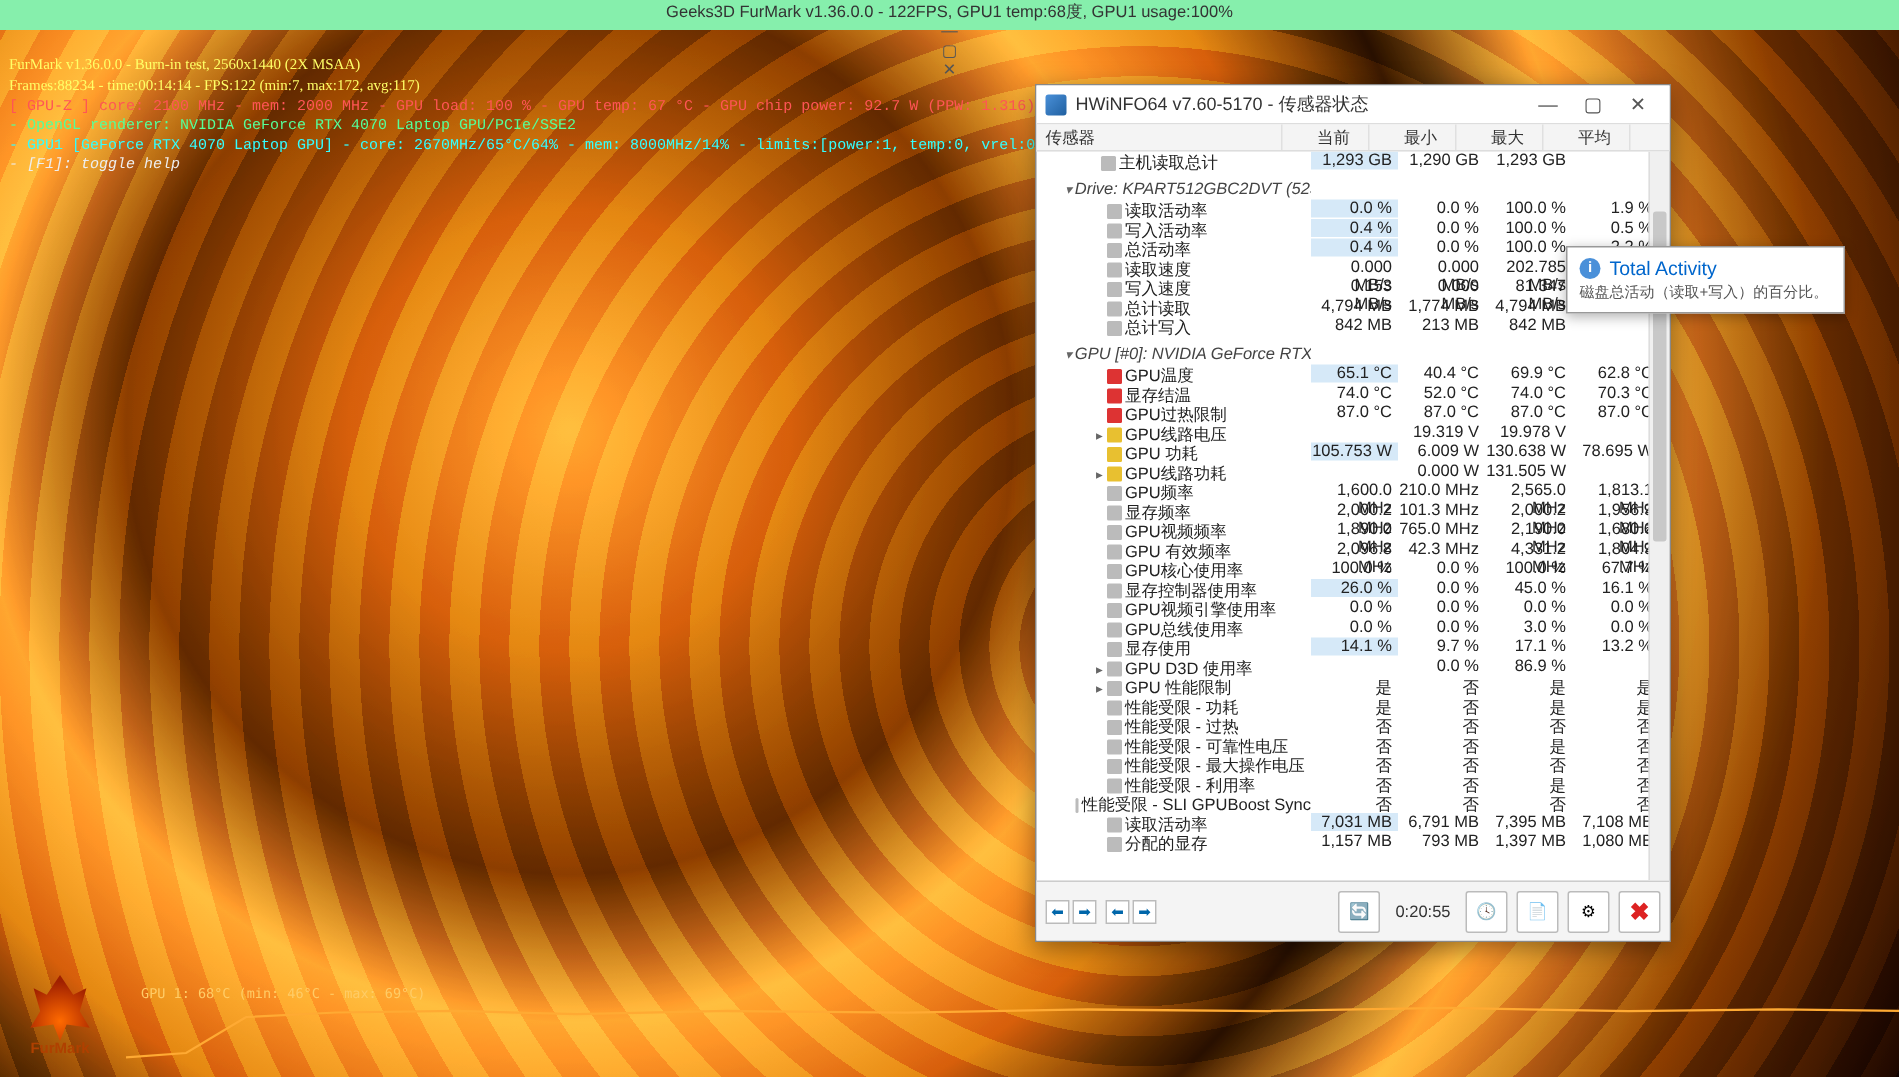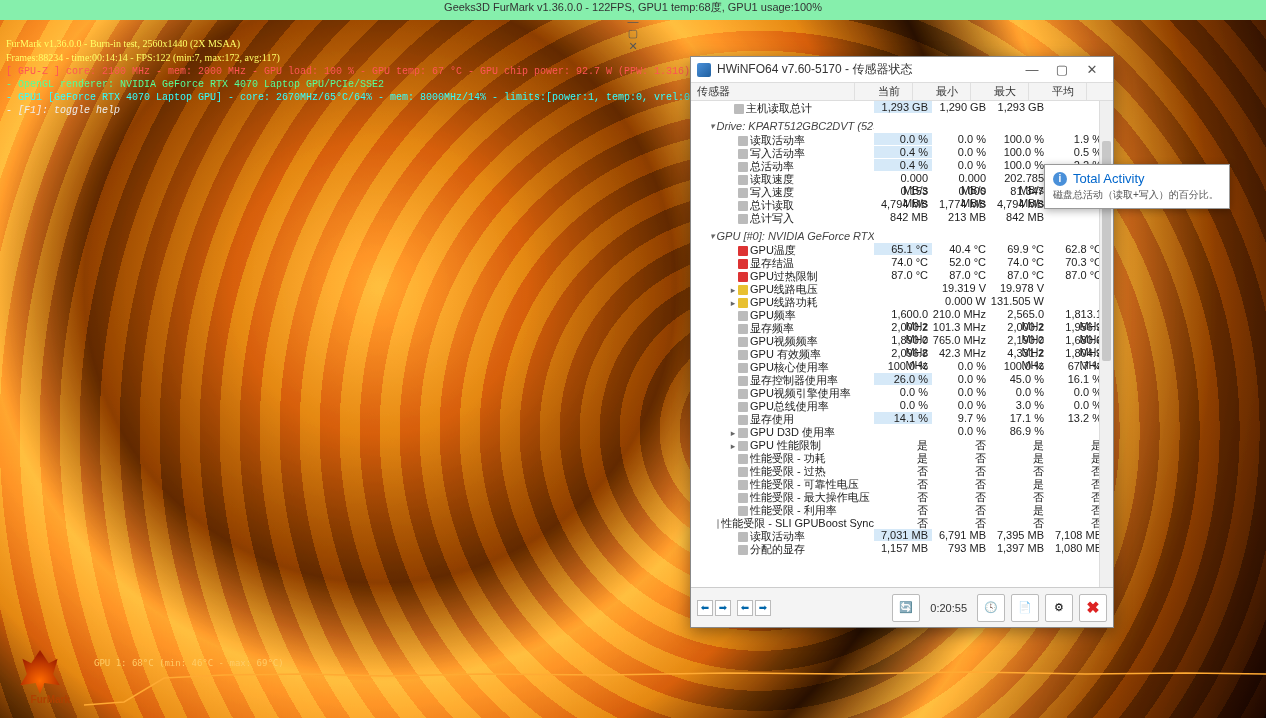--- a/index.html
+++ b/index.html
@@ -68,21 +68,21 @@
   .tooltip .tt-title .i { width:14px; height:14px; border-radius:50%; background:#4a90d9; color:#fff; display:flex; align-items:center; justify-content:center; font-size:10px; font-weight:bold; }
   .tooltip .tt-body { color:#555; font-size:10px; }
   
   
   .graph { position:absolute; left:84px; right:0; bottom:8px; height:50px; }
   .graph .label { position:absolute; top:-2px; left:10px; color:#ffcc66; font-size:9px; font-family:monospace; }
   .graph svg { width:100%; height:100%; }
   
   .furmark-logo { position:absolute; left:10px; bottom:8px; width:60px; height:60px; }
   .furmark-logo .flame { width:44px; height:44px; margin:0 auto; background:radial-gradient(circle at 50% 70%, #ff6a00, #a02000 70%); clip-path: polygon(50% 0%, 70% 30%, 90% 20%, 80% 55%, 95% 80%, 60% 75%, 50% 100%, 40% 75%, 5% 80%, 20% 55%, 10% 20%, 30% 30%); }
-  .furmark-logo .txt { text-align:right; color:#b04000; font-size:10px; font-weight:bold; }
+  .furmark-logo .txt { text-align:center; color:#b04000; font-size:10px; font-weight:bold; }
 </style>
 </head>
 <body>
 
 <div class="furmark-bg"></div>
 
 <div class="furmark-title">
   <span class="icon"></span>
   <span>Geeks3D FurMark v1.36.0.0 - 122FPS, GPU1 temp:68度, GPU1 usage:100%</span>
   <span class="spacer"></span>
@@ -278,20 +278,32 @@
           <span class="c0">
             <span class="ind" style="width:18px"></span>
             <span class="exp">▸</span>
             <span class="ico ico-pwr"></span>
             <span>GPU线路电压</span>
           </span>
           <span class="cn "></span>
           <span class="cn">19.319 V</span>
           <span class="cn">19.978 V</span>
           <span class="cn"></span>
+        </div>
+        <div class="row">
+          <span class="c0">
+            <span class="ind" style="width:18px"></span>
+            <span class="exp"></span>
+            <span class="ico ico-pwr"></span>
+            <span>GPU 功耗</span>
+          </span>
+          <span class="cn hl">105.753 W</span>
+          <span class="cn">6.009 W</span>
+          <span class="cn">130.638 W</span>
+          <span class="cn">78.695 W</span>
         </div>
         <div class="row">
           <span class="c0">
             <span class="ind" style="width:18px"></span>
             <span class="exp">▸</span>
             <span class="ico ico-pwr"></span>
             <span>GPU线路功耗</span>
           </span>
           <span class="cn "></span>
           <span class="cn">0.000 W</span>

